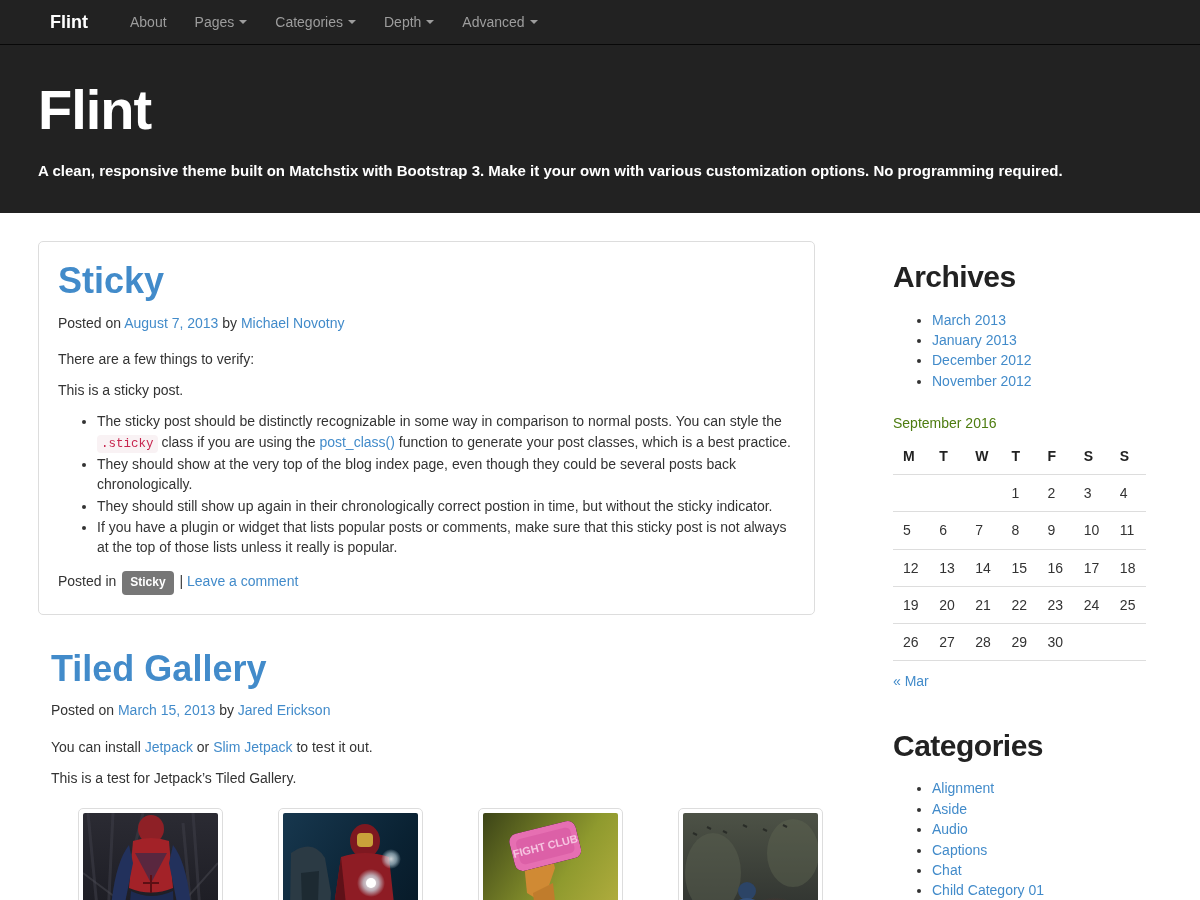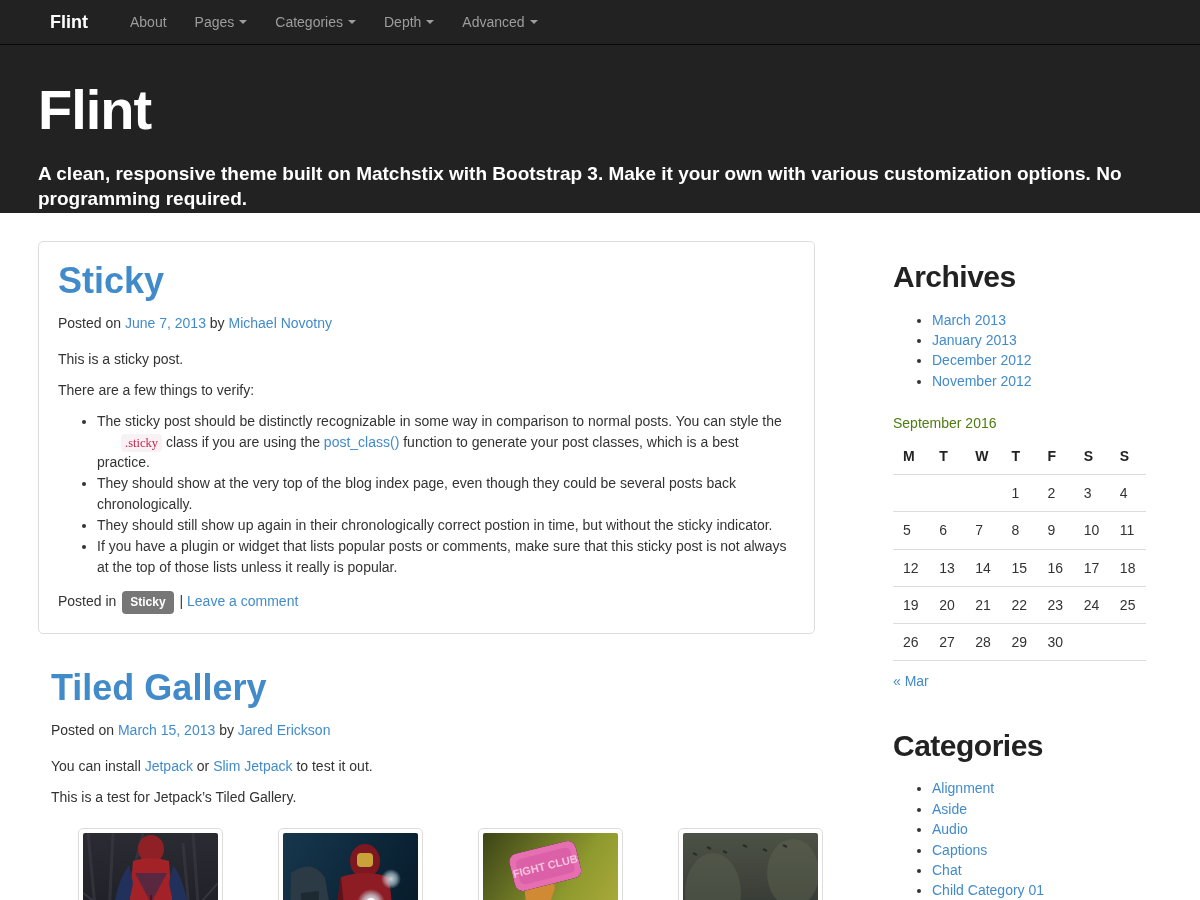--- a/index.html
+++ b/index.html
@@ -24,42 +24,42 @@
     display: inline-block; width: 0; height: 0; margin-left: 5px;
     border-left: 4px solid transparent; border-right: 4px solid transparent;
     border-top: 4px solid #9d9d9d;
   }
 
   
   .page-header {
     background: #222; color: #fff; padding: 26px 40px 24px 38px; height: 168px;
   }
   .page-header h1 { font-size: 56px; font-weight: bold; line-height: 1.1; margin: 8px 0 20px; letter-spacing: -1px; }
-  .page-header .tagline { font-size: 19px; font-weight: bold; line-height: 1.35; max-width: 1120px; }
+  .page-header .tagline { font-size: 15px; font-weight: bold; line-height: 1.35; max-width: 1120px; }
 
   
   .page { display: flex; padding: 28px 38px 0 38px; }
   .main-col { width: 777px; flex: none; }
   .side-col { width: 253px; flex: none; margin-left: 78px; }
 
   
   article.panel-sticky {
     border: 1px solid #ddd; border-radius: 5px; background: #fff;
     padding: 19px; margin-bottom: 34px;
   }
   article.plain { padding: 0 13px; }
   .entry-title { font-size: 36px; font-weight: bold; color: #428bca; line-height: 1.1; margin: 0 0 12px; cursor: pointer; }
   .entry-meta { margin-bottom: 16px; }
   .entry-content p { margin-bottom: 11px; }
   .entry-content ul { margin: 11px 0 14px; padding-left: 39px; }
   .entry-content li { margin-bottom: 1px; }
   code.inline-code {
-    font-family: Liberation Serif, serif;
+    font-family: Liberation Mono, monospace;
     font-size: 12.5px; color: #c7254e; background: #f9f2f4;
-    padding: 2px 4px; border-radius: 4px; margin-left: 24px;
+    padding: 2px 4px; border-radius: 4px;
   }
   .entry-footer { margin-top: 1px; }
   .badge-sticky {
     display: inline-block; background: #777; color: #fff; font-size: 12px;
     font-weight: bold; padding: 3px 8px; border-radius: 4px; cursor: pointer;
     margin: 0 2px;
   }
 
   
   .tiled-gallery { display: flex; gap: 55px; margin: 20px 0 0 27px; }
@@ -115,27 +115,27 @@
 </header>
 
 <div class="page">
 
   <main class="main-col">
 
     <article class="panel-sticky">
       <h2 class="entry-title">Sticky</h2>
       <p class="entry-meta">
         <span>Posted on</span>
-        <a>June 7, 2013</a>
+        <a>August 7, 2013</a>
         <span>by</span>
         <a>Michael Novotny</a>
       </p>
       <div class="entry-content">
+        <p>There are a few things to verify:</p>
         <p>This is a sticky post.</p>
-        <p>There are a few things to verify:</p>
         <ul>
           <li>
             <span>The sticky post should be distinctly recognizable in some way in comparison to normal posts. You can style the</span>
             <code class="inline-code">.sticky</code>
             <span>class if you are using the</span>
             <a>post_class()</a>
             <span>function to generate your post classes, which is a best practice.</span>
           </li>
           <li>They should show at the very top of the blog index page, even though they could be several posts back chronologically.</li>
           <li>They should still show up again in their chronologically correct postion in time, but without the sticky indicator.</li>

